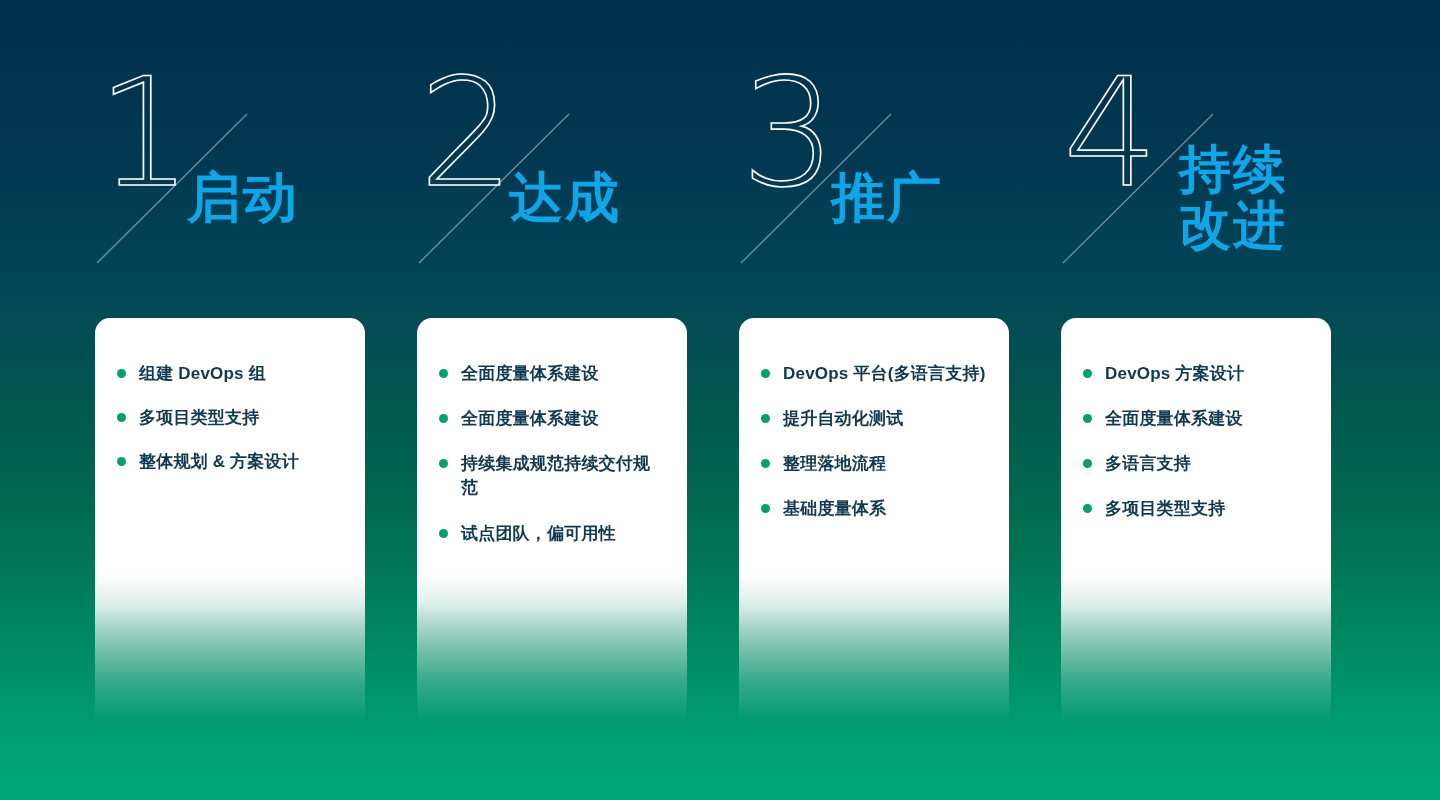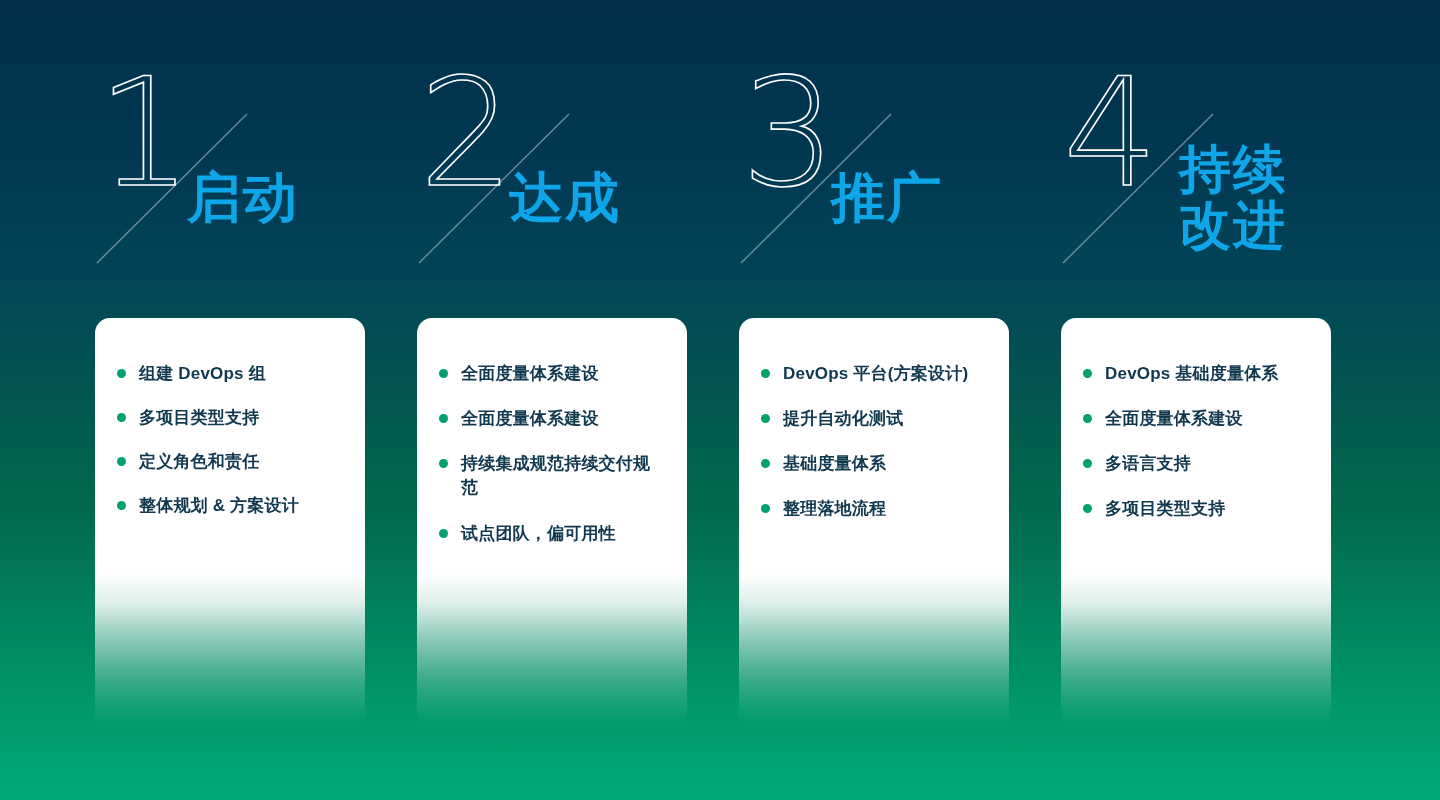--- a/index.html
+++ b/index.html
@@ -130,21 +130,20 @@
         <div class="numeral">1</div>
         <svg class="slash" viewBox="0 0 322 250">
           <line x1="2" y1="205" x2="152" y2="56"></line>
         </svg>
         <div class="head-label">启动</div>
       </div>
       <div class="card card-1">
         <ul>
           <li><span class="dot"></span><span>组建 DevOps 组</span></li>
           <li><span class="dot"></span><span>多项目类型支持</span></li>
-          <li><span class="dot"></span><span>定义角色和责任</span></li>
           <li><span class="dot"></span><span>整体规划 &amp; 方案设计</span></li>
         </ul>
       </div>
     </div>
 
     <div class="col col-1">
       <div class="head">
         <div class="numeral">2</div>
         <svg class="slash" viewBox="0 0 322 250">
           <line x1="2" y1="205" x2="152" y2="56"></line>
@@ -164,40 +163,40 @@
     <div class="col col-2">
       <div class="head">
         <div class="numeral">3</div>
         <svg class="slash" viewBox="0 0 322 250">
           <line x1="2" y1="205" x2="152" y2="56"></line>
         </svg>
         <div class="head-label">推广</div>
       </div>
       <div class="card card-3">
         <ul>
-          <li><span class="dot"></span><span>DevOps 平台(方案设计)</span></li>
+          <li><span class="dot"></span><span>DevOps 平台(多语言支持)</span></li>
           <li><span class="dot"></span><span>提升自动化测试</span></li>
+          <li><span class="dot"></span><span>整理落地流程</span></li>
           <li><span class="dot"></span><span>基础度量体系</span></li>
-          <li><span class="dot"></span><span>整理落地流程</span></li>
         </ul>
       </div>
     </div>
 
     <div class="col col-3">
       <div class="head">
         <div class="numeral">4</div>
         <svg class="slash" viewBox="0 0 322 250">
           <line x1="2" y1="205" x2="152" y2="56"></line>
         </svg>
         <div class="head-label two-line">持续
 改进</div>
       </div>
       <div class="card card-4">
         <ul>
-          <li><span class="dot"></span><span>DevOps 基础度量体系</span></li>
+          <li><span class="dot"></span><span>DevOps 方案设计</span></li>
           <li><span class="dot"></span><span>全面度量体系建设</span></li>
           <li><span class="dot"></span><span>多语言支持</span></li>
           <li><span class="dot"></span><span>多项目类型支持</span></li>
         </ul>
       </div>
     </div>
 
   </div>
 </div>
 

